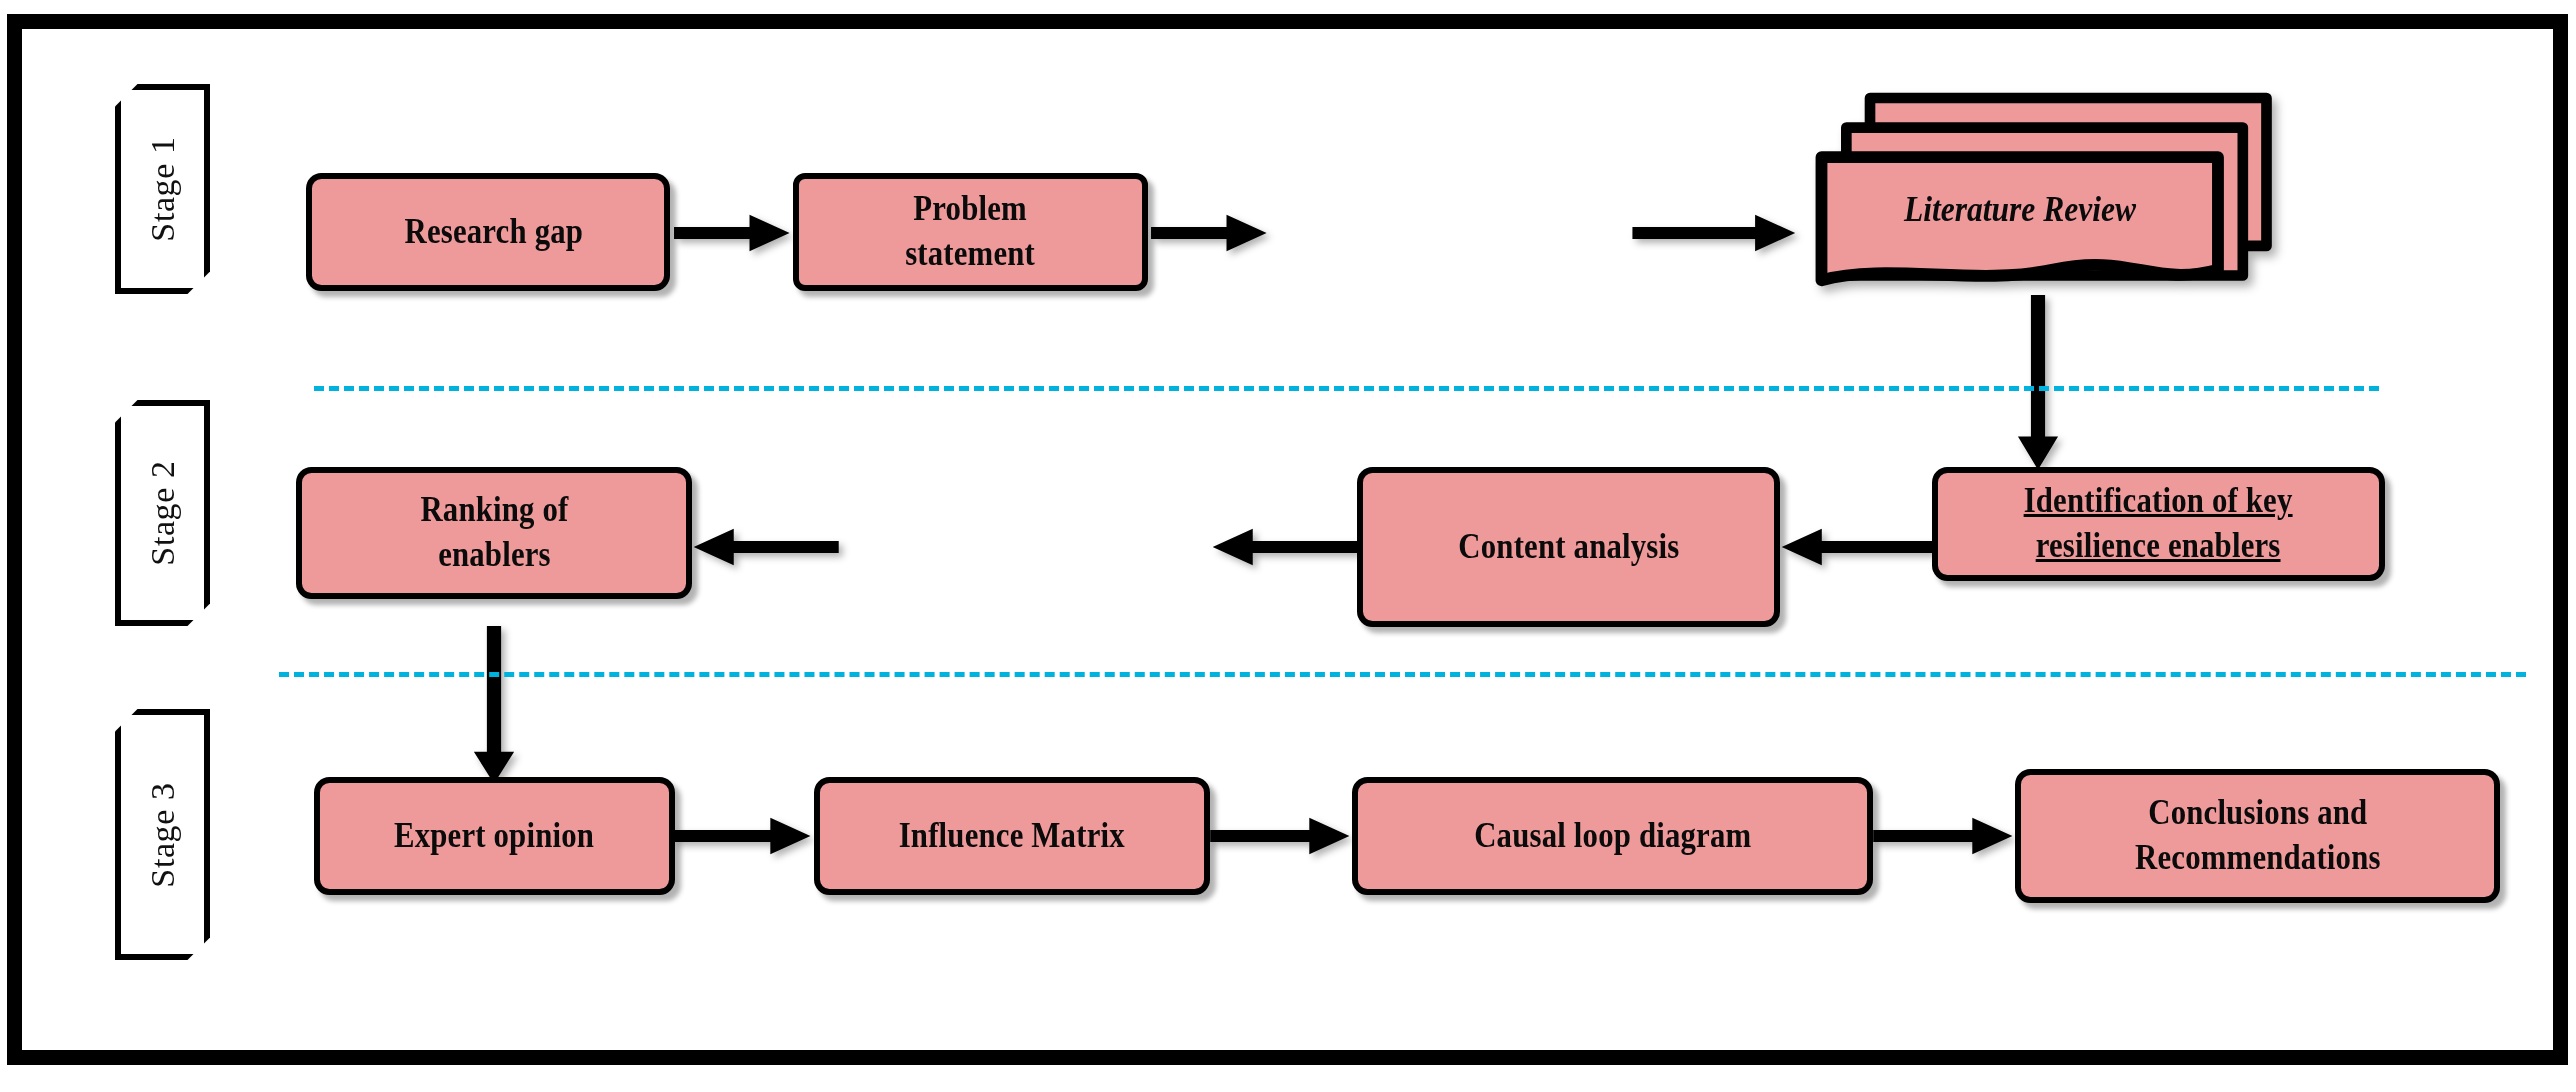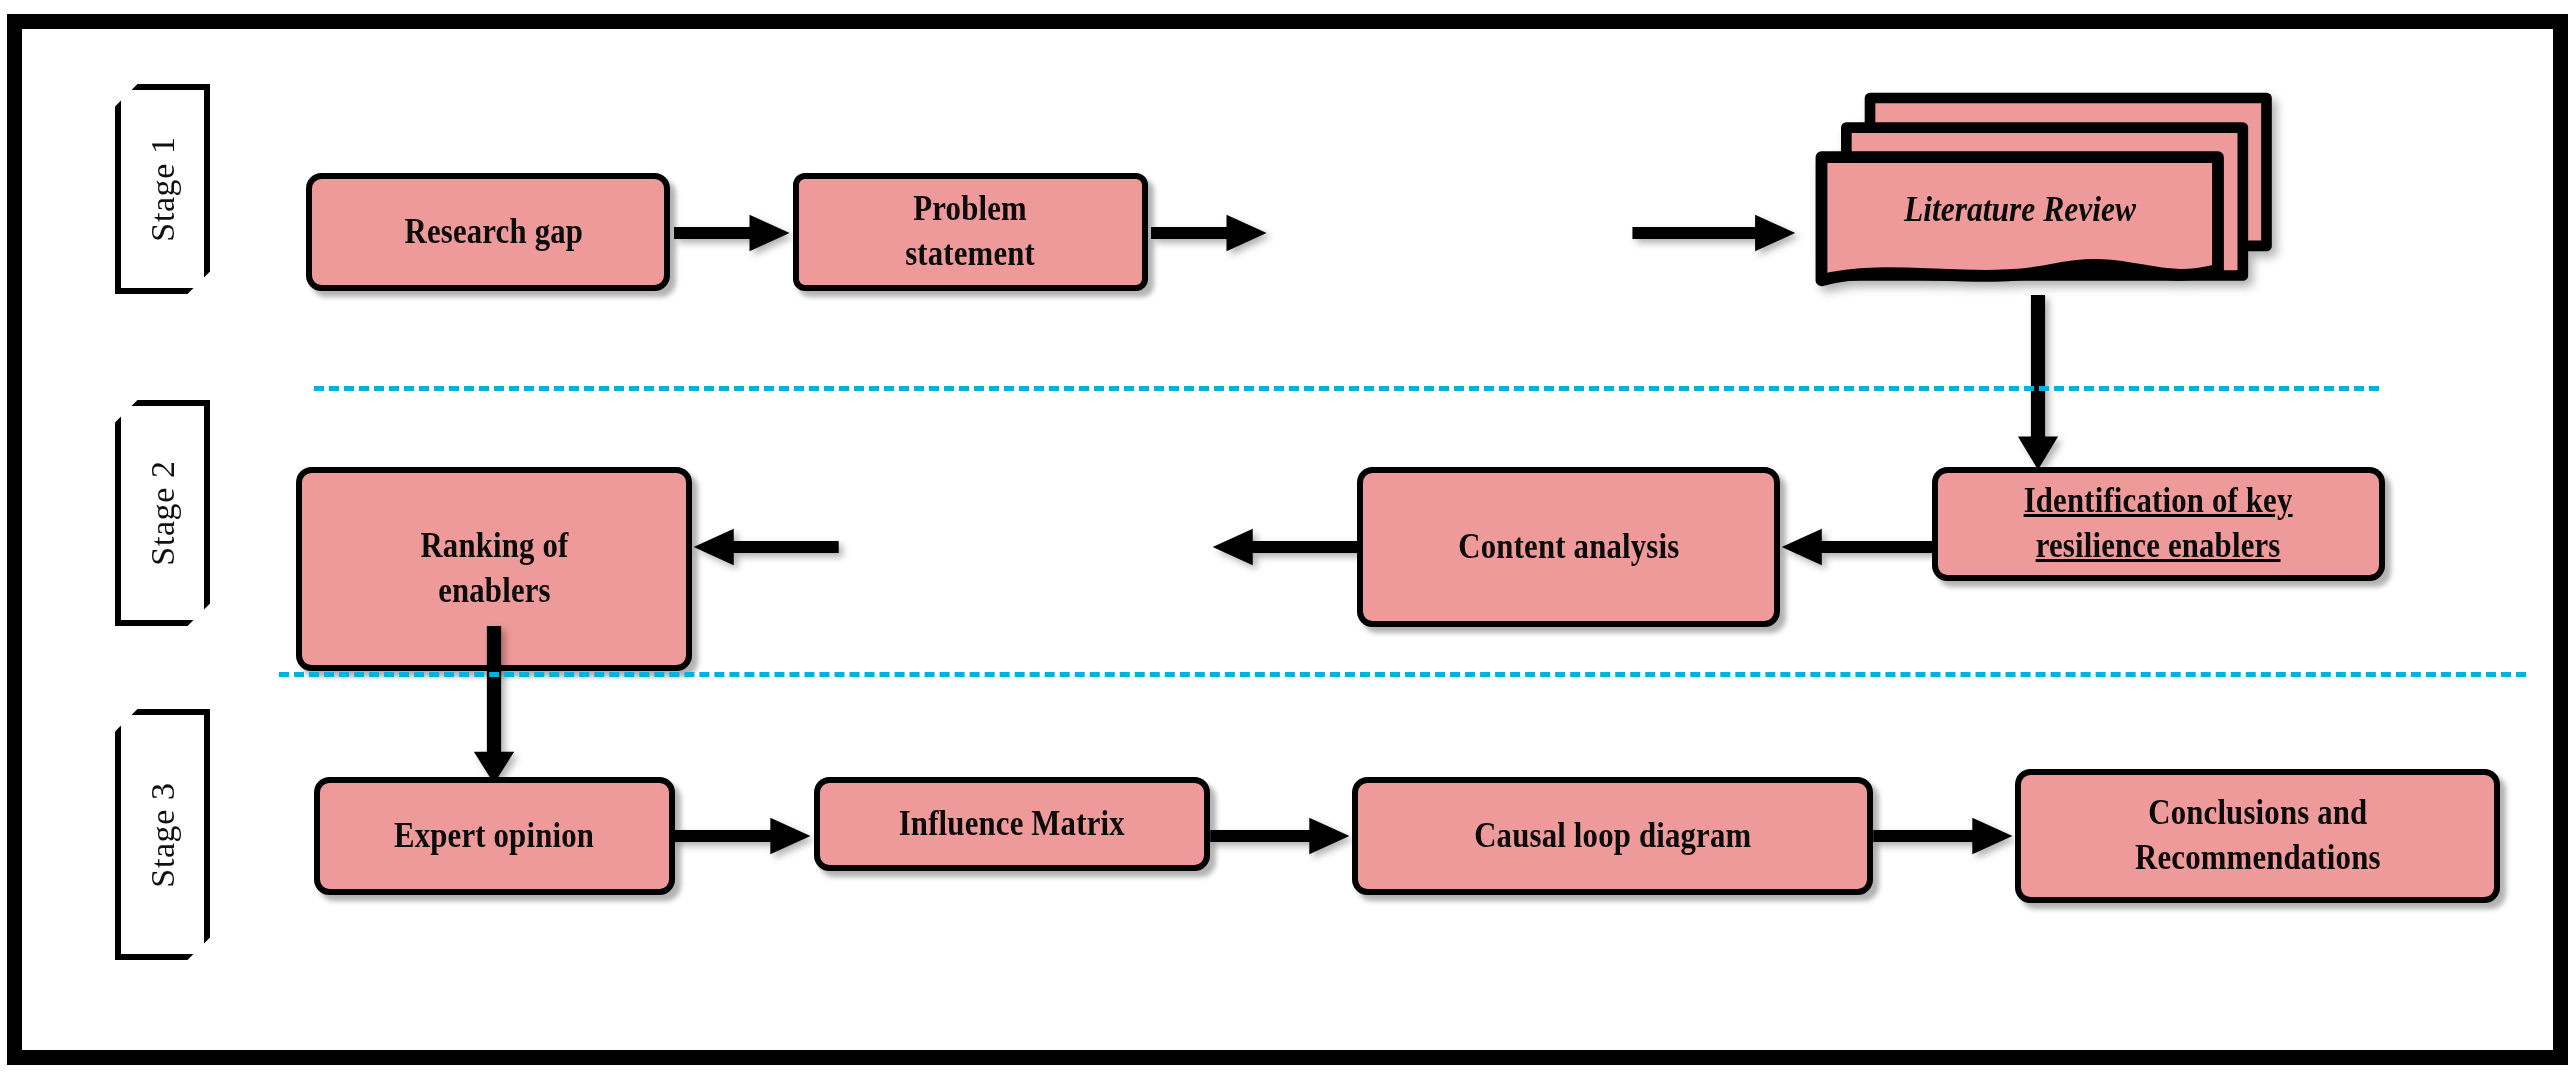--- a/index.html
+++ b/index.html
@@ -150,21 +150,21 @@
   </div>
 
   <div class="arrow" style="left:2013px;top:295px;width:50px;height:177px;">
     <svg width="50" height="177" viewBox="0 0 84 300">
       <path d="M30,0 L54,0 L54,240 L76,240 L42,296 L8,240 L30,240 Z" fill="#000"></path>
     </svg>
   </div>
 
   <div class="divider" style="left:314px;top:386px;width:2065px;"></div>
 
-  <div class="node" style="left:296px;top:467px;width:396px;height:204px;">
+  <div class="node" style="left:296px;top:467px;width:396px;height:132px;">
     <span class="txt"><span>Ranking of</span><br><span>enablers</span></span>
   </div>
 
   <div class="arrow" style="left:691px;top:524px;width:148px;height:46px;">
     <svg width="148" height="46" viewBox="0 0 250 78">
       <path d="M250,29 L72,29 L72,8 L4,39 L72,70 L72,49 L250,49 Z" fill="#000"></path>
     </svg>
   </div>
 
 
@@ -199,21 +199,21 @@
   <div class="node" style="left:314px;top:777px;width:361px;height:118px;">
     <span class="txt">Expert opinion</span>
   </div>
 
   <div class="arrow" style="left:674px;top:813px;width:139px;height:46px;">
     <svg width="139" height="46" viewBox="0 0 235 78">
       <path d="M0,29 L163,29 L163,8 L231,39 L163,70 L163,49 L0,49 Z" fill="#000"></path>
     </svg>
   </div>
 
-  <div class="node" style="left:814px;top:777px;width:396px;height:94px;">
+  <div class="node" style="left:814px;top:777px;width:396px;height:118px;">
     <span class="txt">Influence Matrix</span>
   </div>
 
   <div class="arrow" style="left:1210px;top:813px;width:142px;height:46px;">
     <svg width="142" height="46" viewBox="0 0 240 78">
       <path d="M0,29 L168,29 L168,8 L236,39 L168,70 L168,49 L0,49 Z" fill="#000"></path>
     </svg>
   </div>
 
   <div class="node" style="left:1352px;top:777px;width:521px;height:118px;">

